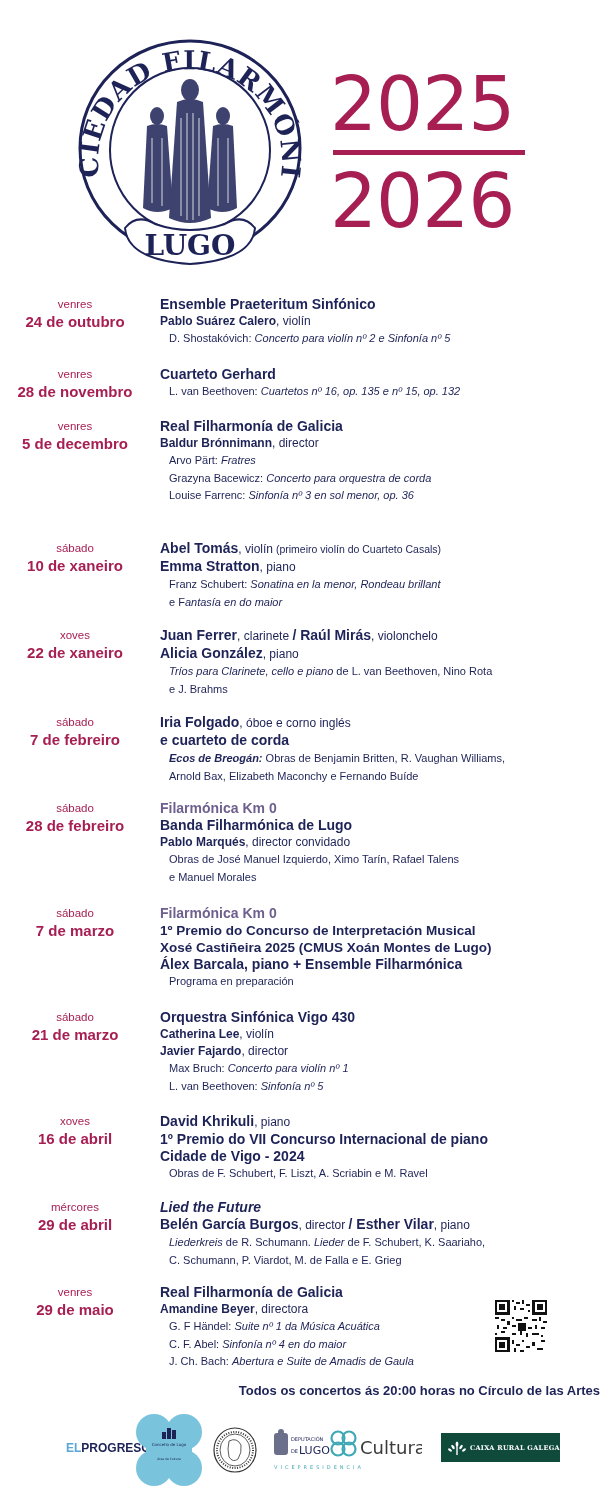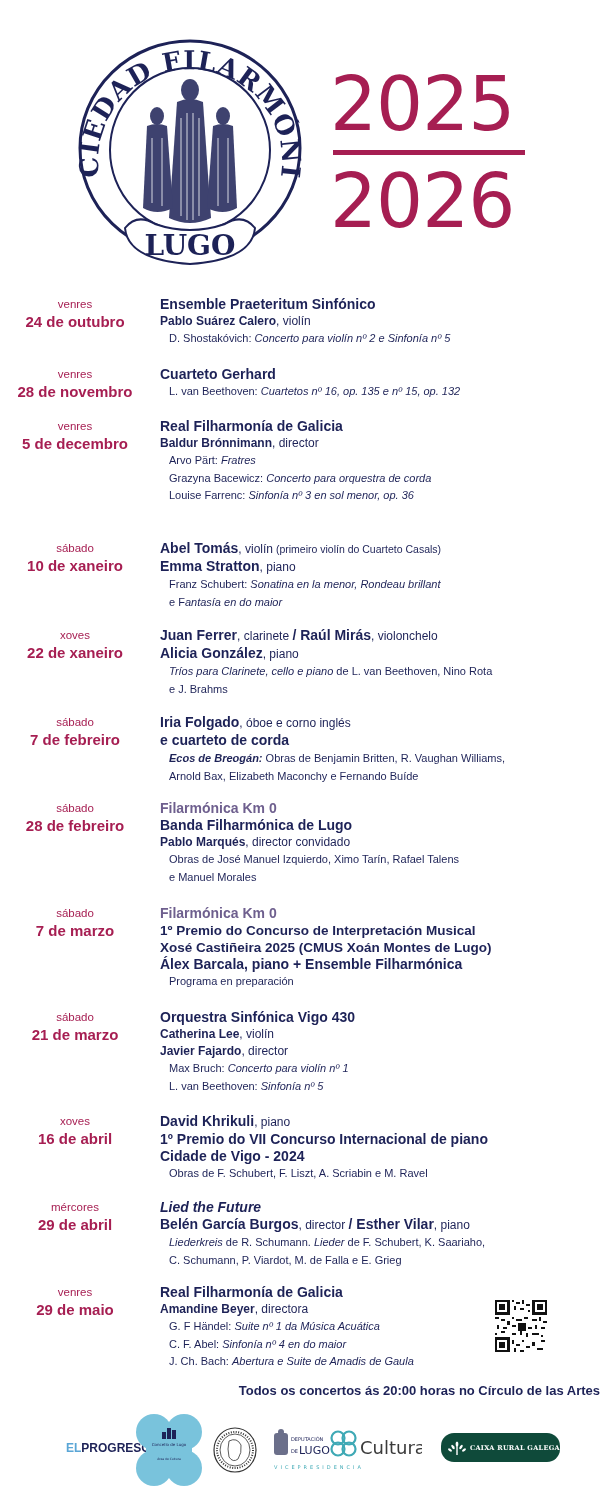--- a/index.html
+++ b/index.html
@@ -29,21 +29,21 @@
     .qr { position: absolute; left: 495px; top: 1300px; width: 52px; height: 52px; }
 
     .footer-line { position: absolute; left: 0; top: 1383px; width: 600px; text-align: right; font-size: 13px; font-weight: bold; color: #1d2257; }
 
     .logos { position: absolute; left: 0; top: 1412px; width: 600px; height: 80px; }
     .logo-progreso { position: absolute; left: 42px; top: 29px; font-size: 12px; font-weight: bold; letter-spacing: 0px; color: #1d2257; margin-left: 24px; }
     .logo-progreso .el { color: #5aa6d6; }
     .logo-concello { position: absolute; left: 136px; top: 0; width: 66px; height: 76px; }
     .logo-seal { position: absolute; left: 213px; top: 15px; width: 44px; height: 46px; }
     .logo-deputacion { position: absolute; left: 272px; top: 17px; width: 150px; height: 44px; }
-    .logo-caixa { position: absolute; left: 441px; top: 21px; width: 119px; height: 29px; background: #0f4a3a; color: #ffffff; font-family: "DejaVu Serif", serif; font-size: 6.5px; font-weight: bold; letter-spacing: 0.3px; display: flex; align-items: center; padding-left: 7px; border-radius: 13px; }
+    .logo-caixa { position: absolute; left: 441px; top: 21px; width: 119px; height: 29px; background: #0f4a3a; color: #ffffff; font-family: "DejaVu Serif", serif; font-size: 6.5px; font-weight: bold; letter-spacing: 0.3px; display: flex; align-items: center; padding-left: 7px; }
     .logo-caixa .wheat { width: 18px; height: 14px; margin-right: 4px; }
   </style>
 </head>
 <body>
 
 <div class="header">
   <svg class="seal" viewBox="0 0 226 230">
     <ellipse cx="113" cy="110" rx="110" ry="107" fill="#fff" stroke="#1d2257" stroke-width="3"></ellipse>
     <ellipse cx="113" cy="112" rx="80" ry="82" fill="#fff" stroke="#1d2257" stroke-width="2"></ellipse>
     <defs>

